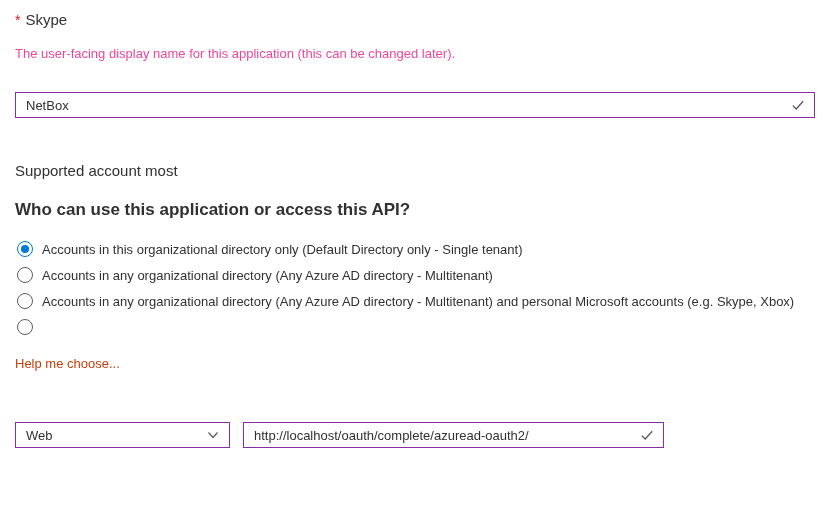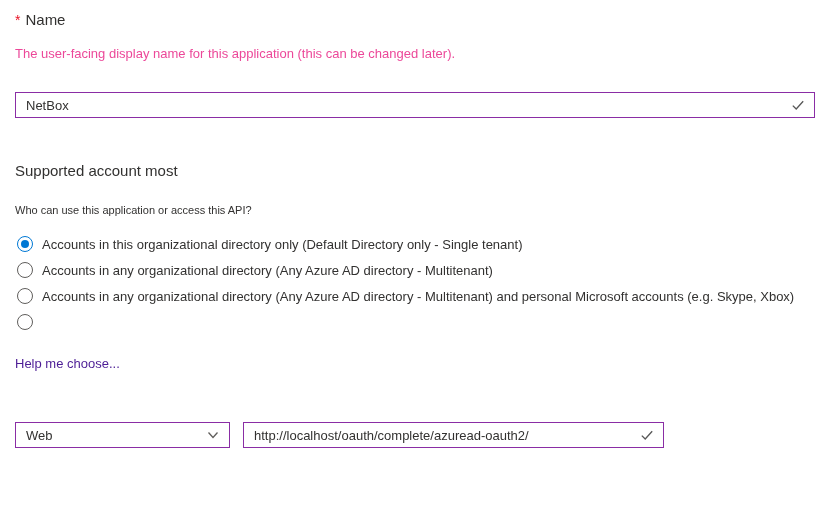--- a/index.html
+++ b/index.html
@@ -48,25 +48,25 @@
     color: #323130;
     background: transparent;
   }
   .check-icon { width: 16px; height: 16px; flex: none; margin-right: 8px; }
   .chevron-icon { width: 14px; height: 14px; flex: none; margin-right: 9px; }
 
   .name-field { width: 800px; margin-top: 29px; }
 
   .account-section { margin-top: 44px; }
   .question {
-    font-size: 11px; line-height: 18px; margin: 21px 0 12px 0;
+    font-size: 17px; line-height: 18px; margin: 21px 0 12px 0; font-weight: bold;
   }
   .radio-list { margin-top: 12px; }
   .radio-row {
-    display: flex; align-items: center;
+    display: flex; align-items: flex-end;
     height: 26px;
     font-size: 13px;
     white-space: nowrap;
     cursor: pointer;
   }
   .radio-circle {
     width: 16px; height: 16px;
     border: 1px solid #605e5c;
     border-radius: 50%;
     background: #fff;
@@ -81,21 +81,21 @@
     left: 3px; top: 3px; right: 3px; bottom: 3px;
     border-radius: 50%;
     background: #0078d4;
   }
   .radio-label { color: #323130; }
 
   .help-link {
     display: inline-block;
     margin-top: 21px;
     font-size: 13px;
-    color: #4c1d95;
+    color: #c2410c;
     text-decoration: none;
     cursor: pointer;
   }
 
   .redirect-section { margin-top: 50px; }
 
   .controls-row {
     display: flex;
     gap: 13px;
     margin-top: 17px;
@@ -111,21 +111,21 @@
     color: #323130;
   }
   .uri-field { width: 421px; }
 </style>
 </head>
 <body>
 
 <div class="page">
 
   <div>
-    <h2 class="section-title"><span class="required-marker">*</span><span>Name</span></h2>
+    <h2 class="section-title"><span class="required-marker">*</span><span>Skype</span></h2>
 
     <p class="desc">The user-facing display name for this application (this can be changed later).</p>
 
     <div class="field name-field">
       <input type="text" value="NetBox" style="">
       <svg class="check-icon" viewBox="0 0 16 16" aria-hidden="true">
         <path d="M2.8 8.6 L6.2 12 L13.2 4.2" fill="none" stroke="#575757" stroke-width="1.3"></path>
       </svg>
     </div>
   </div>

